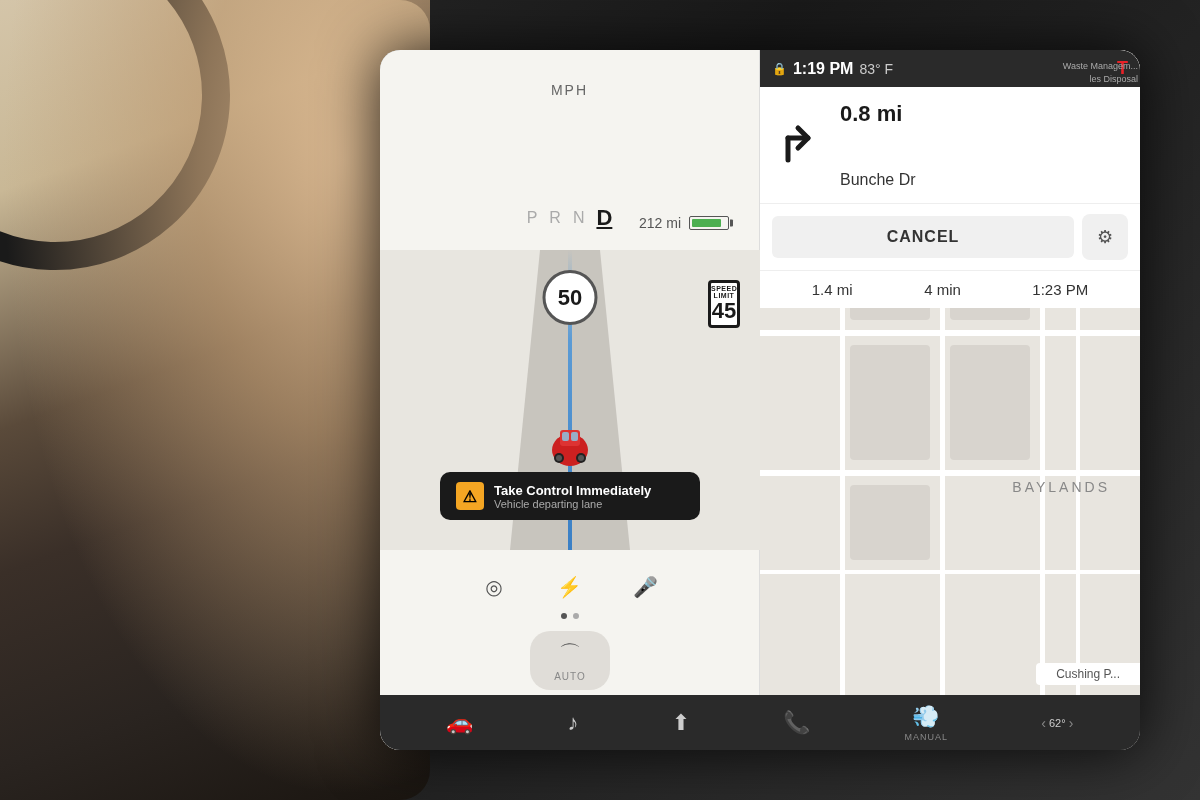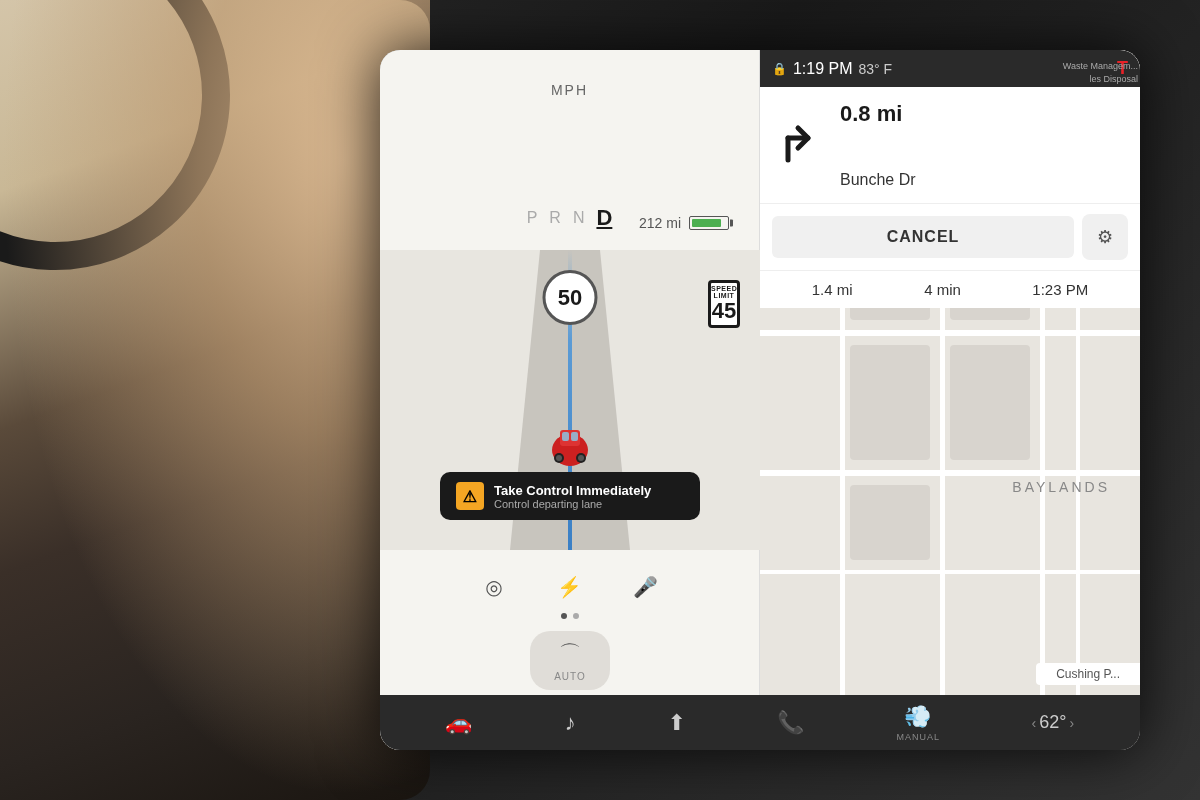--- a/index.html
+++ b/index.html
@@ -391,21 +391,21 @@
       color: #ccc;
       font-size: 22px;
       display: flex;
       align-items: center;
       justify-content: center;
     }
 
     
     .temp-display {
       color: #ccc;
-      font-size: 18px;
+      font-size: 11px;
       display: flex;
       align-items: center;
       gap: 4px;
     }
 
     .temp-chevron {
       color: #888;
       font-size: 16px;
     }
 
@@ -489,21 +489,21 @@
     }
 
     .lock-icon-small {
       color: #ccc;
       font-size: 12px;
     }
 
     .nav-time {
       color: white;
       font-size: 16px;
-      font-weight: 400;
+      font-weight: 700;
     }
 
     .nav-temp {
       color: #ccc;
       font-size: 14px;
     }
 
     .nav-topbar-right {
       display: flex;
       align-items: center;
@@ -698,21 +698,21 @@
           <ellipse cx="33" cy="48" rx="5" ry="5" fill="#222"></ellipse>
           <ellipse cx="11" cy="48" rx="3" ry="3" fill="#555"></ellipse>
           <ellipse cx="33" cy="48" rx="3" ry="3" fill="#555"></ellipse>
         </svg>
       </div>
 
       <div class="alert-banner">
         <div class="alert-icon">⚠</div>
         <div>
           <div class="alert-text-main">Take Control Immediately</div>
-          <div class="alert-text-sub">Control departing lane</div>
+          <div class="alert-text-sub">Vehicle departing lane</div>
         </div>
       </div>
     </div>
 
     <div class="bottom-controls">
       <div class="control-icons-row">
         <div class="control-icon">◎</div>
         <div class="control-icon">⚡</div>
         <div class="control-icon">🎤</div>
       </div>

